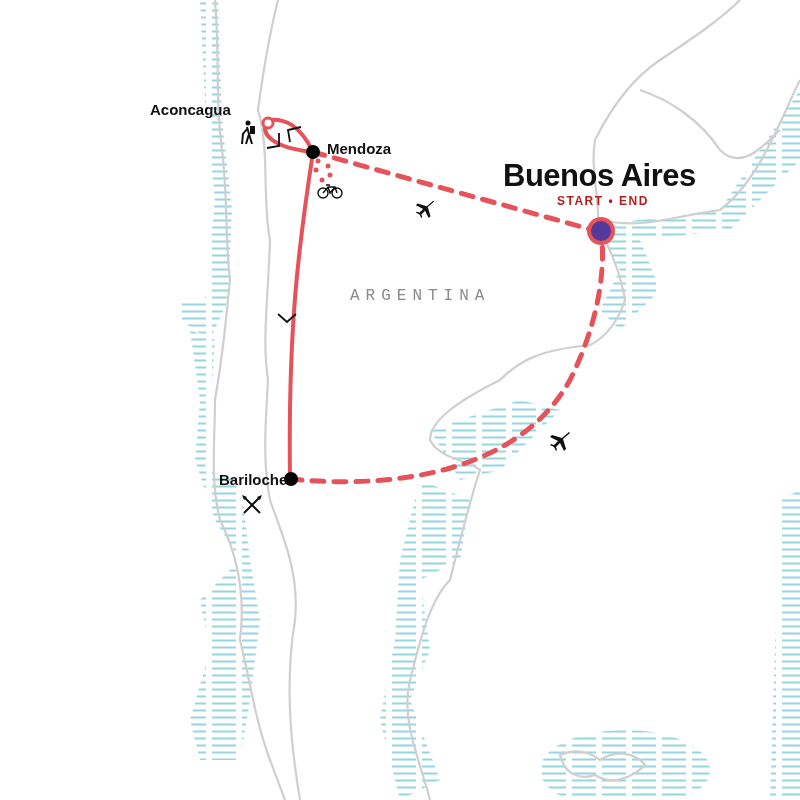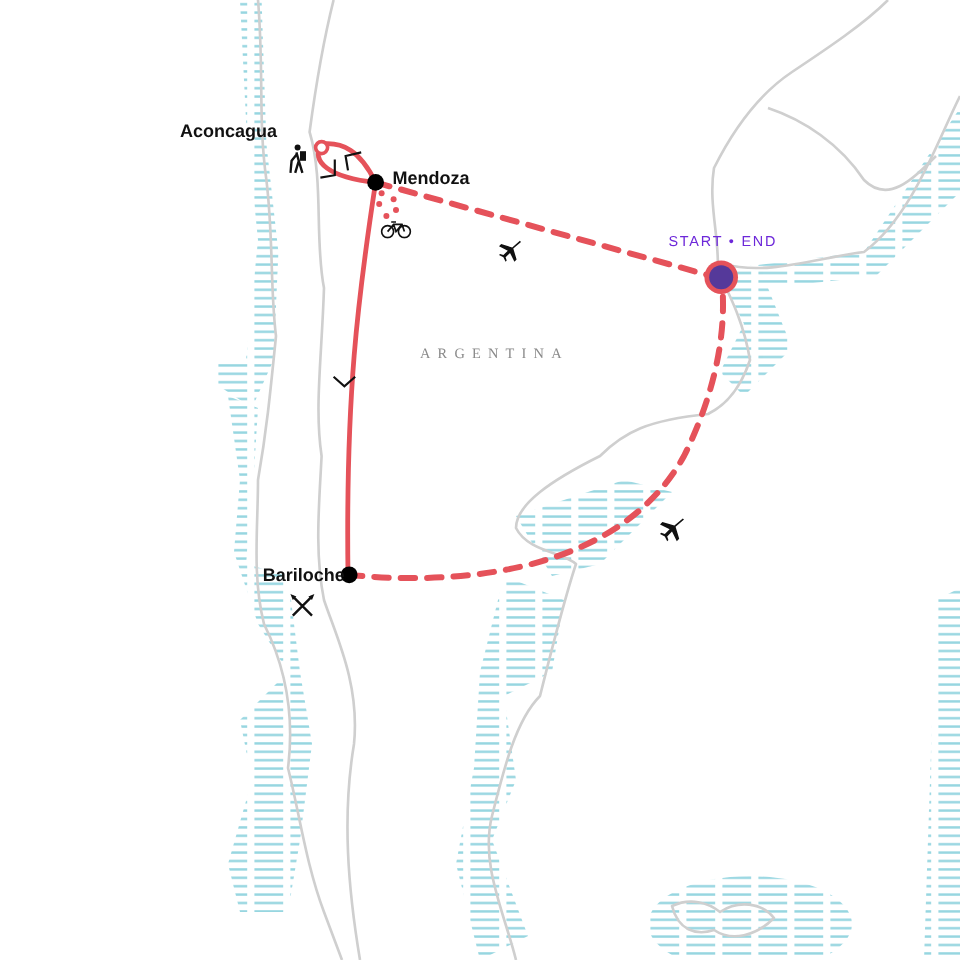--- a/index.html
+++ b/index.html
@@ -1,22 +1,22 @@
 <!DOCTYPE html>
 <html><head>
 <meta charset="utf-8">
 <style>
   html, body { margin:0; padding:0; background:#ffffff; }
   .map { position:relative; width:800px; height:800px; overflow:hidden; background:#fff; font-family:"Liberation Sans", sans-serif; }
   svg.base { position:absolute; left:0; top:0; }
   .label { position:absolute; color:#111; font-weight:bold; white-space:nowrap; font-family:"Liberation Sans", sans-serif; }
   .city { font-size:15px; }
   .big { font-size:31px; letter-spacing:-0.5px; }
-  .sub { position:absolute; color:#6d28d9; font-size:12px; font-weight:normal; letter-spacing:1.5px; font-family:"Liberation Sans", sans-serif; }
-  .country { position:absolute; color:#8a8a8a; font-size:12px; letter-spacing:6px; font-family:Liberation Serif, serif; }
+  .sub { position:absolute; color:#b91c1c; font-size:12px; font-weight:bold; letter-spacing:1.5px; font-family:"Liberation Sans", sans-serif; }
+  .country { position:absolute; color:#8a8a8a; font-size:16px; letter-spacing:6px; font-family:Liberation Mono, monospace; }
   .icon { position:absolute; }
 </style>
 </head>
 <body>
 
 <div class="map">
   <svg class="base" width="800" height="800" viewBox="0 0 800 800">
     <defs>
       <pattern id="hatch" width="30" height="7" patternUnits="userSpaceOnUse">
         <line x1="2" y1="3.5" x2="26" y2="3.5" stroke="#8fd3de" stroke-width="2"></line>
@@ -66,20 +66,21 @@
     <circle cx="601" cy="231" r="14" fill="#e5525a"></circle>
     <circle cx="601" cy="231" r="10" fill="#55399a"></circle>
 
     <circle cx="313" cy="152" r="7" fill="#000"></circle>
     <circle cx="291" cy="479" r="7" fill="#000"></circle>
     <circle cx="268" cy="123" r="5" fill="#fff" stroke="#e5525a" stroke-width="3"></circle>
   </svg>
 
   <span class="label city" style="left:150px;top:101px;">Aconcagua</span>
   <span class="label city" style="left:327px;top:140px;">Mendoza</span>
+  <span class="label big" style="left:503px;top:158px;">Buenos Aires</span>
   <span class="sub" style="left:557px;top:194px;">START • END</span>
   <span class="label city" style="left:195px;top:471px;margin-left:24px;">Bariloche</span>
   <span class="country" style="left:350px;top:287px;">ARGENTINA</span>
 
   <svg class="icon" style="left:241px;top:120px;" width="16" height="26" viewBox="0 0 16 26">
     <circle cx="7" cy="3" r="2.5" fill="#111"></circle>
     <rect x="9" y="6" width="5" height="8" fill="#111"></rect>
     <path d="M6 7 L8 14 L5 24 M8 14 L11 24 M6 9 L2 14 L1 24" stroke="#111" stroke-width="2" fill="none"></path>
   </svg>
   <svg class="icon" style="left:317px;top:183px;" width="26" height="16" viewBox="0 0 26 16">

